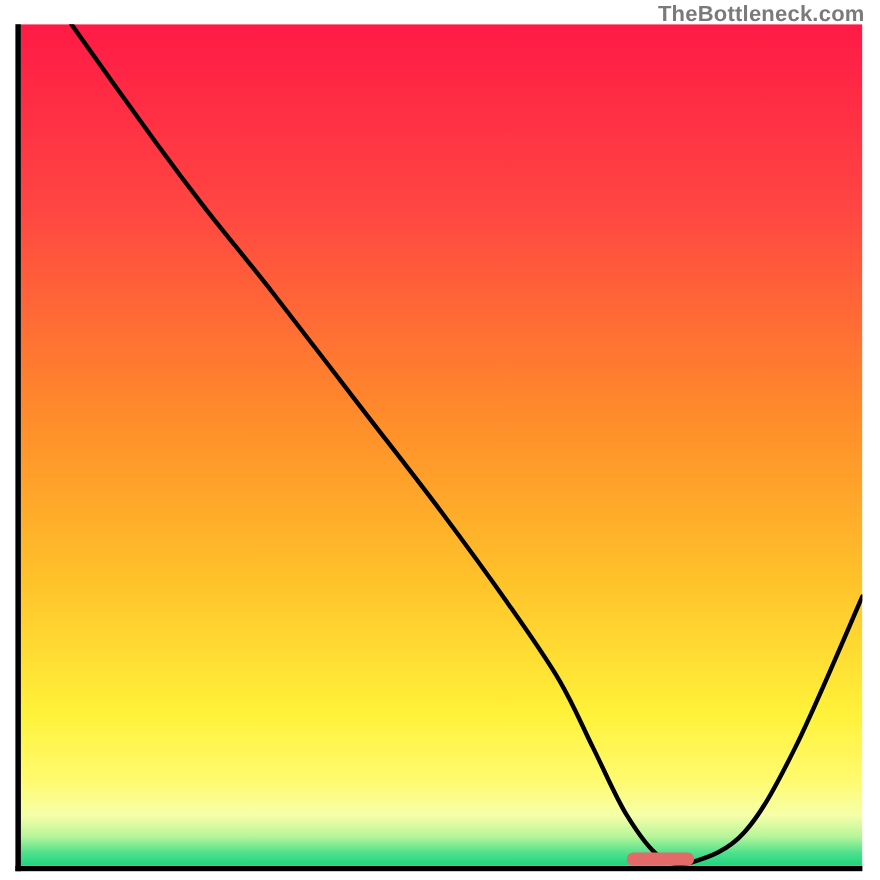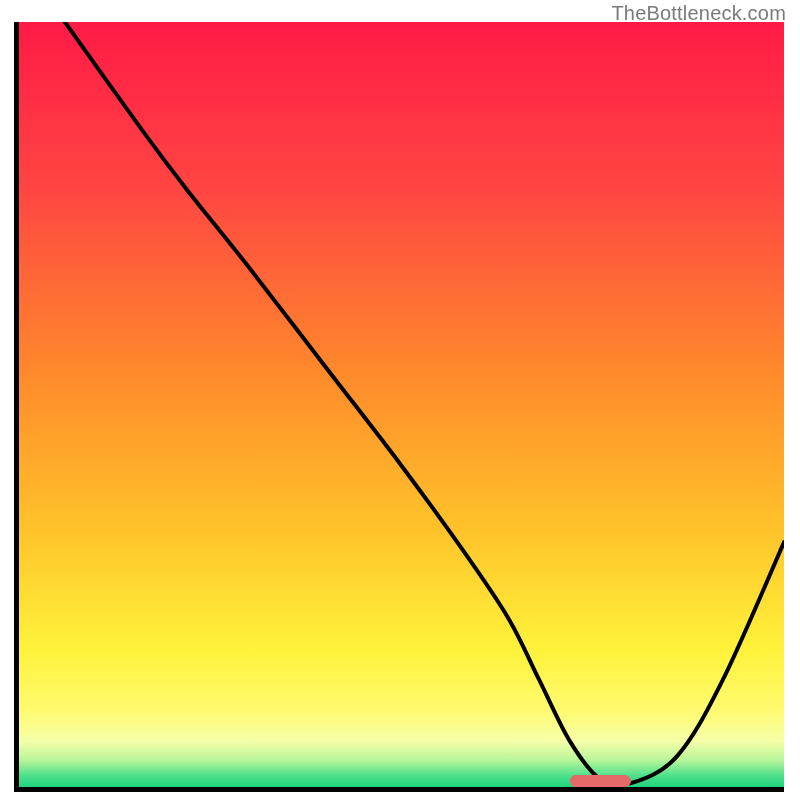--- a/index.html
+++ b/index.html
@@ -33,21 +33,21 @@
     top: 0;
     width: 100%;
     height: 100%;
   }
   .watermark {
     position: absolute;
     top: 2px;
     right: 14px;
     font-family: Arial, Helvetica, sans-serif;
     font-size: 20px;
-    font-weight: 400;
+    font-weight: 700;
     color: #7a7a7a;
     letter-spacing: 0.2px;
   }
   svg.curve, svg.marker {
     position: absolute;
     left: 0;
     top: 0;
   }
 </style>
 </head>

